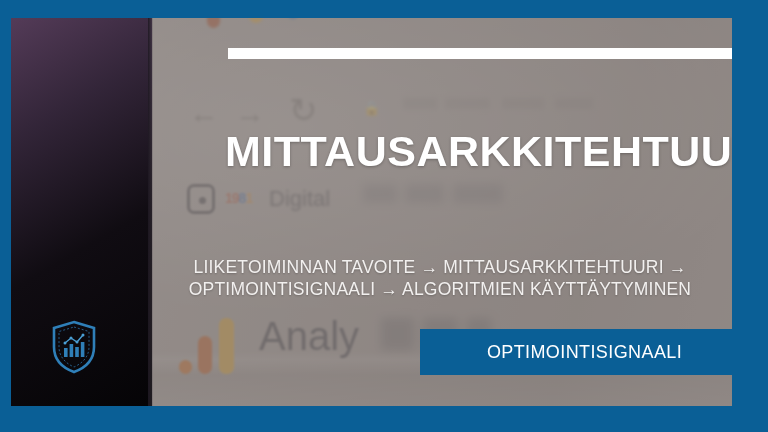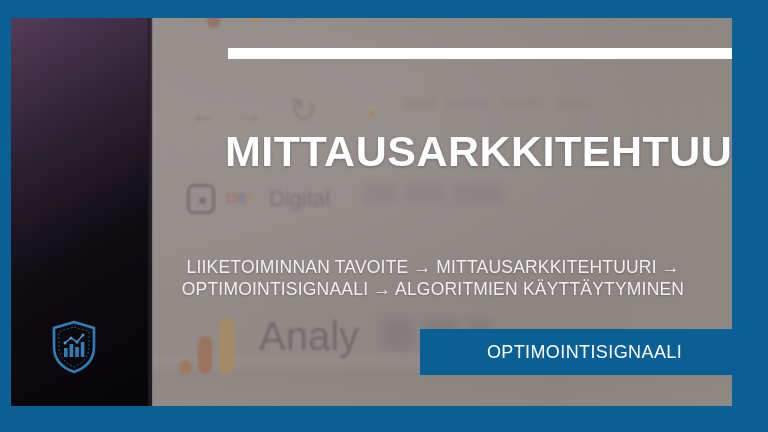--- a/index.html
+++ b/index.html
@@ -147,21 +147,21 @@
     font-size:43px;
     font-weight:700;
     letter-spacing:.5px;
     line-height:1.02;
     white-space:nowrap;
     text-shadow:0 1px 3px rgba(0,0,0,.28);
   }
 
   
   #subtitle{
-    position:absolute; left:142px; top:238px; width:560px;
+    position:absolute; left:149px; top:238px; width:560px;
     color:#f2f0ef;
     font-size:17.5px;
     font-weight:400;
     line-height:1.28;
     text-align:center;
     letter-spacing:.2px;
     text-shadow:0 1px 2px rgba(0,0,0,.22);
   }
 
   

